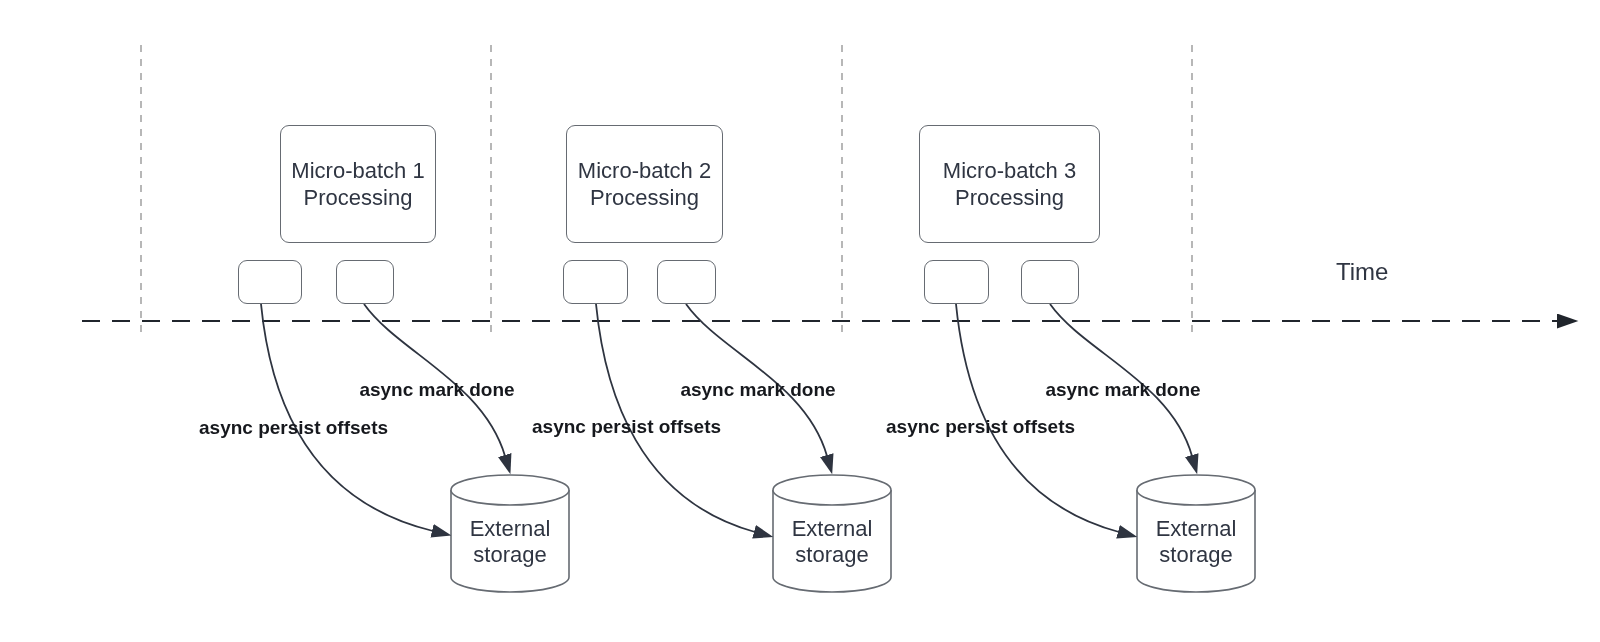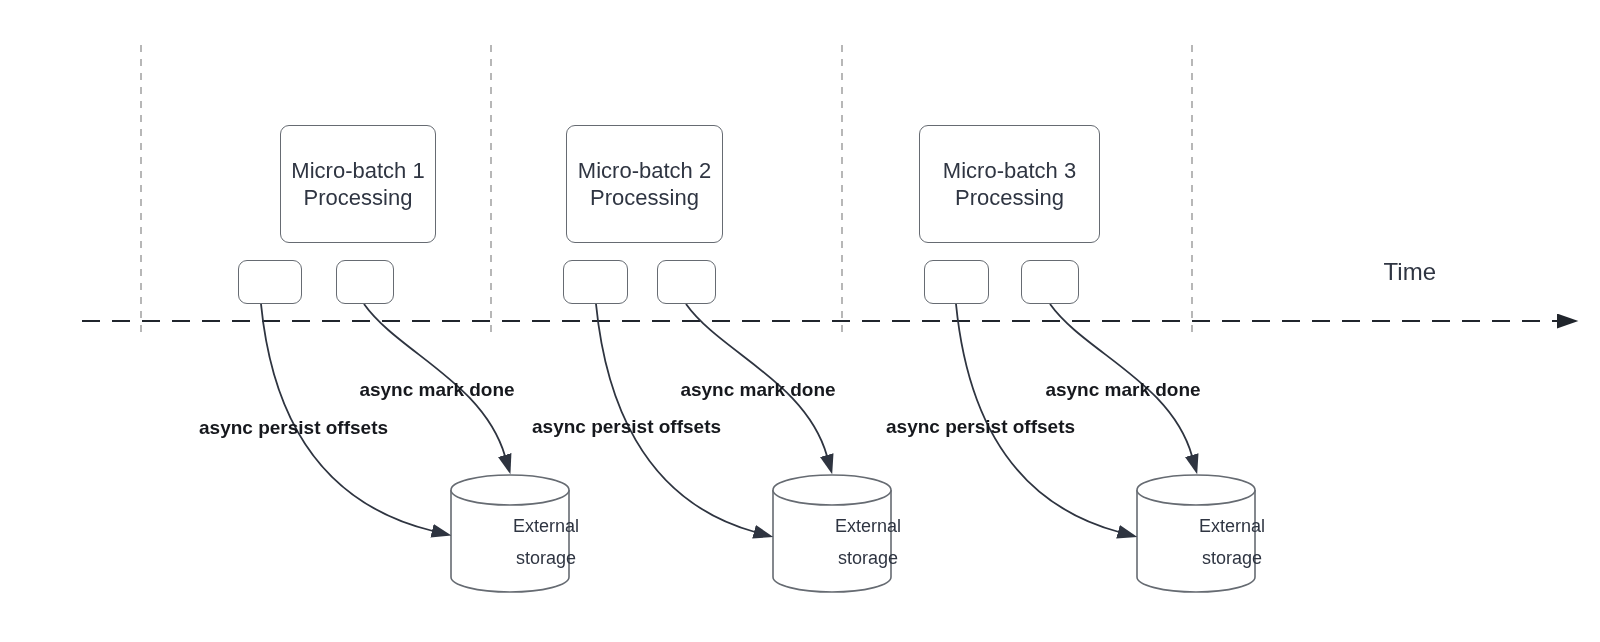--- a/index.html
+++ b/index.html
@@ -35,26 +35,25 @@
   .mini-box{
     position:absolute;background:#fff;border:1.5px solid var(--shape-border);
     border-radius:9px;
   }
   .arrow-label{
     position:absolute;font-weight:bold;font-size:19px;line-height:22px;
     color:var(--label-text);text-align:center;white-space:nowrap;
   }
   .cyl-label{
     position:absolute;display:flex;align-items:center;justify-content:center;
-    text-align:center;font-size:18px;line-height:32px;color:var(--text-primary);
+    text-align:center;font-size:22px;line-height:26px;color:var(--text-primary);
     white-space:pre-line;
-    margin-left:36px;
   }
   .time-label{
-    position:absolute;font-size:24px;color:var(--text-primary);text-align:right;
+    position:absolute;font-size:24px;color:var(--text-primary);text-align:left;
   }
 </style>
 </head>
 <body>
 
 <div class="canvas">
 
   <svg class="layer" width="1600" height="642" viewBox="0 0 1600 642">
     <defs>
       <marker id="conn-arrow" markerUnits="userSpaceOnUse" viewBox="0 0 20 14" markerWidth="20" markerHeight="14" refX="1" refY="7" orient="auto">

